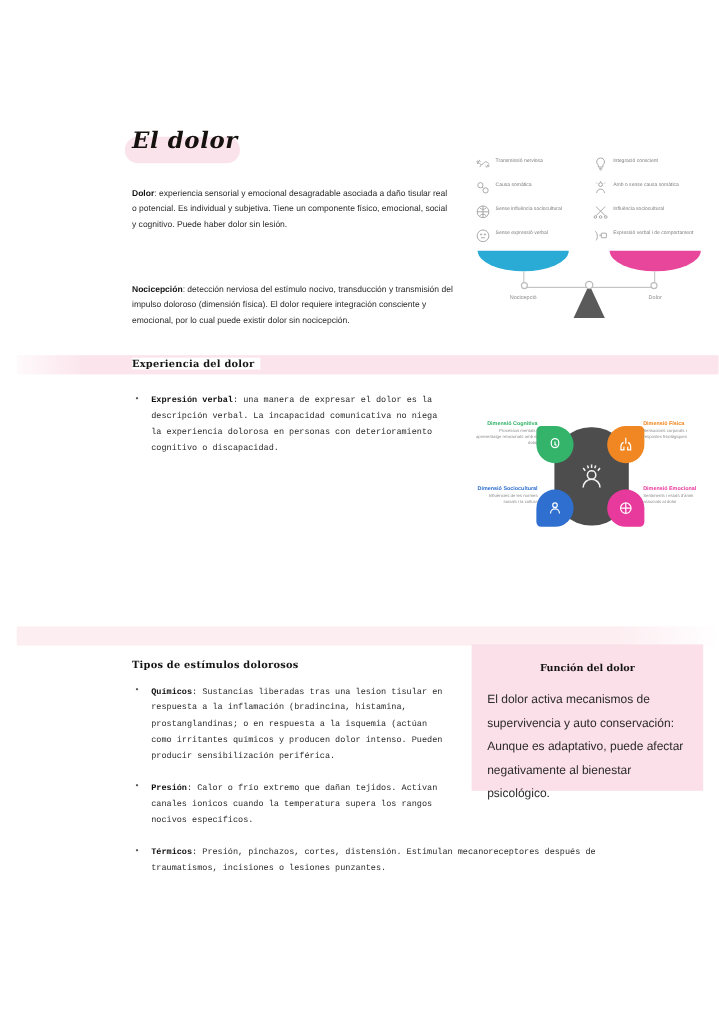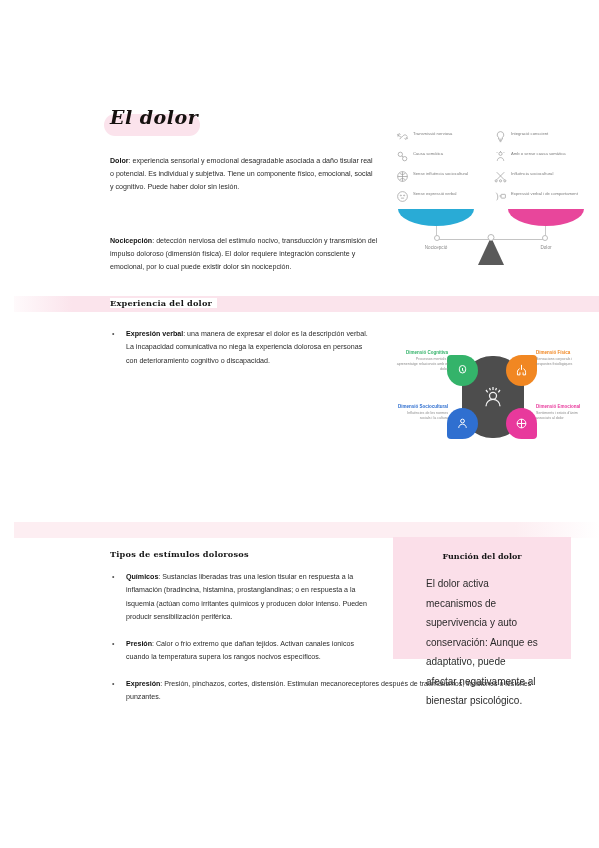--- a/index.html
+++ b/index.html
@@ -97,20 +97,21 @@
   .h-exp  { left: 110px; top: 298px; }
   .h-tipos{ left: 110px; top: 549px; text-align: center; }
 
   
   .bullets {
     position: absolute;
     z-index: 3;
     list-style: none;
     margin: 0;
     padding: 0;
+    font-family: Liberation Mono, monospace;
   }
   .bullets li {
     position: relative;
     padding-left: 16px;
     font-size: 7.1px;
     line-height: 1.9;
     color: #2b2b2b;
     margin-bottom: 13px;
   }
   .bullets li:before {
@@ -287,26 +288,26 @@
   .dlabel.fis { left: 140px; top: 12px; text-align: left; }
   .dlabel.fis .dt { color: #f18722; }
   .dlabel.emo { left: 140px; top: 66px; text-align: left; }
   .dlabel.emo .dt { color: #e8399c; }
 
   
   .callout {
     position: absolute;
     left: 393px;
     top: 537px;
-    width: 178px;
+    width: 193px;
     height: 122px;
     background: #fbdfe9;
     z-index: 3;
     box-sizing: border-box;
-    padding: 14px 33px;
+    padding: 14px 13px;
   }
   .callout-title {
     font-family: "DejaVu Serif", serif;
     font-weight: bold;
     font-size: 8px;
     text-align: center;
     color: #141414;
     margin: 0 0 13px 0;
   }
   .callout-body {
@@ -514,21 +515,21 @@
       </div>
 
     </div>
   </div>
 
   <div class="section-h h-tipos">Tipos de estímulos dolorosos</div>
 
   <ul class="bullets list-tipos">
     <li><b>Químicos</b><span>: Sustancias liberadas tras una lesion tisular en respuesta a la inflamación (bradincina, histamina, prostanglandinas; o en respuesta a la isquemia (actúan como irritantes químicos y producen dolor intenso. Pueden producir sensibilización periférica.</span></li>
     <li><b>Presión</b><span>: Calor o frío extremo que dañan tejidos. Activan canales ionicos cuando la temperatura supera los rangos nocivos específicos.</span></li>
-    <li class="wide"><b>Expresión</b><span>: Presión, pinchazos, cortes, distensión. Estimulan mecanoreceptores después de traumatismos, incisiones o lesiones punzantes.</span></li>
+    <li class="wide"><b>Térmicos</b><span>: Presión, pinchazos, cortes, distensión. Estimulan mecanoreceptores después de traumatismos, incisiones o lesiones punzantes.</span></li>
   </ul>
 
   <div class="callout">
     <div class="callout-title">Función del dolor</div>
     <p class="callout-body">El dolor activa mecanismos de supervivencia y auto conservación: Aunque es adaptativo, puede afectar negativamente al bienestar psicológico.</p>
   </div>
 
 </div>
 
 </body></html>

